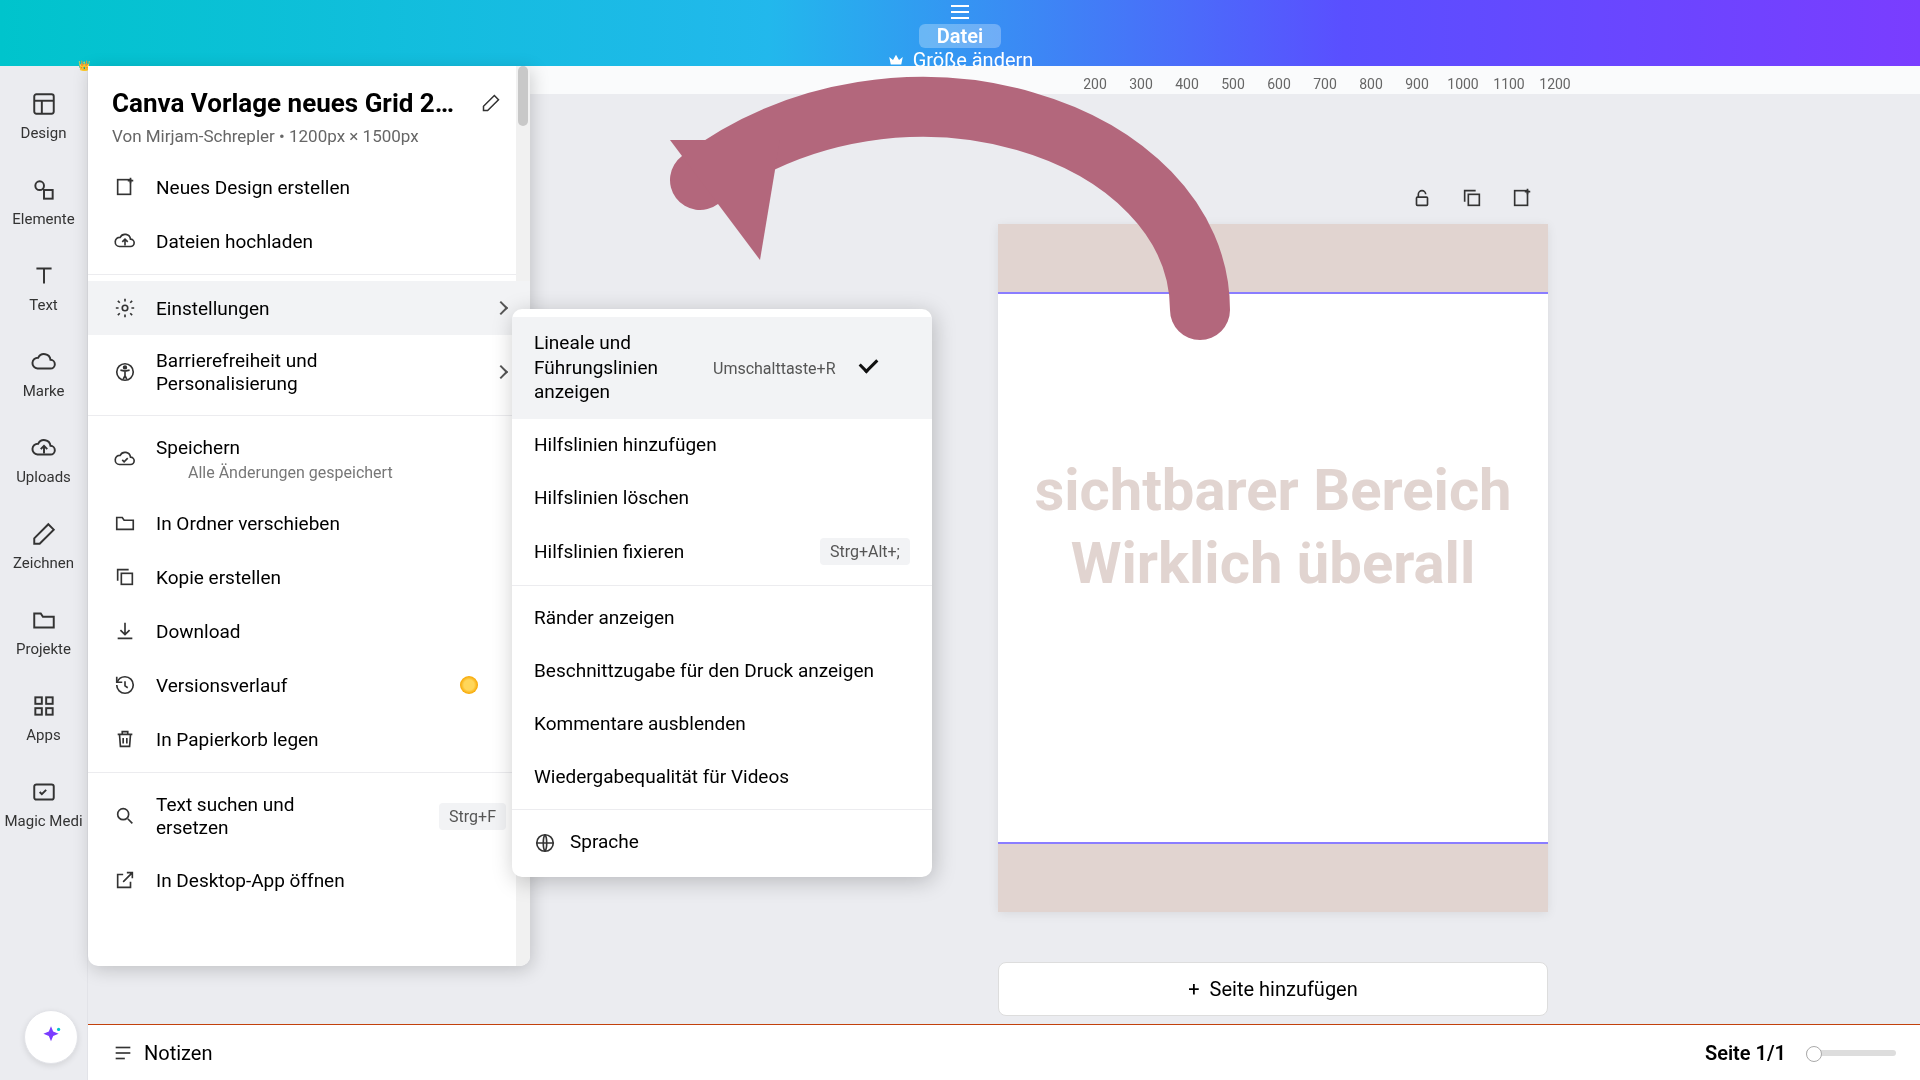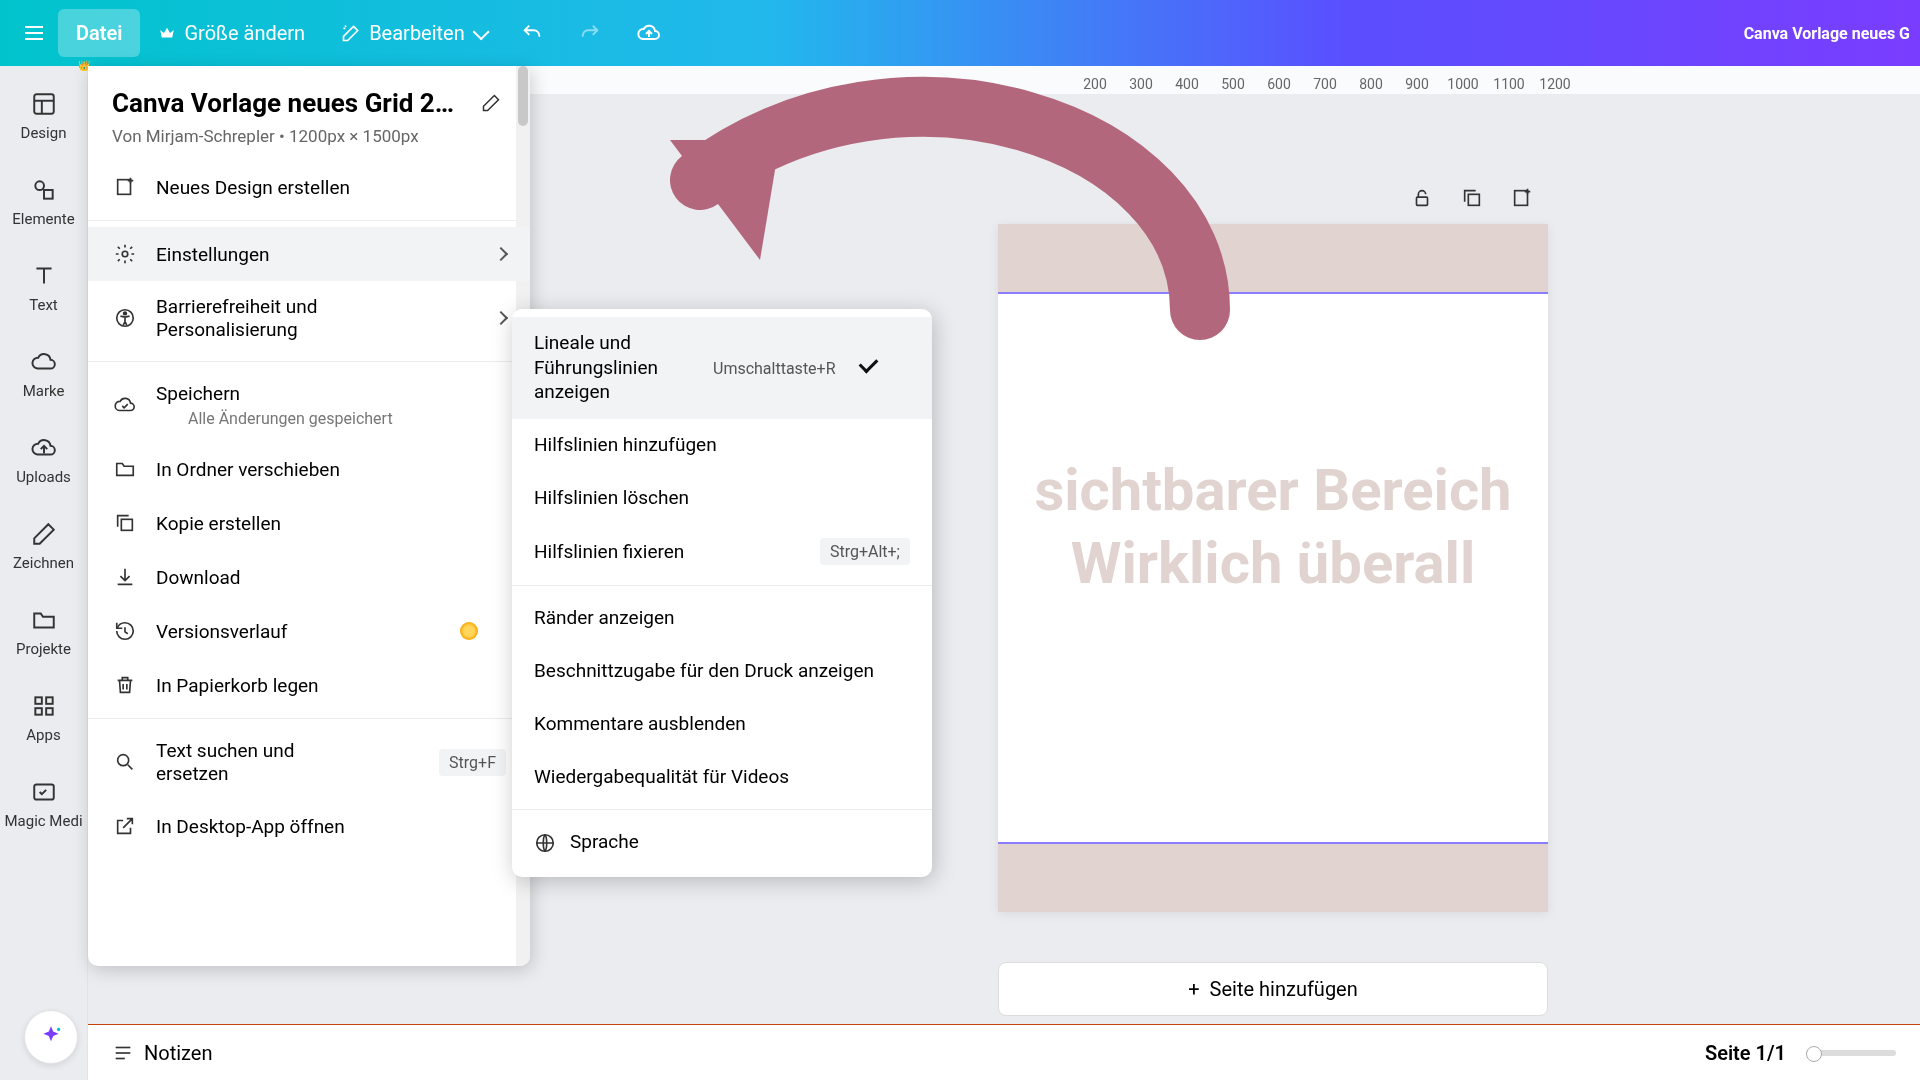--- a/index.html
+++ b/index.html
@@ -1,19 +1,19 @@
 <!DOCTYPE html>
 <html><head>
 <meta charset="utf-8">
 <style>
   * { box-sizing: border-box; margin: 0; padding: 0; font-family: -apple-system, BlinkMacSystemFont, "Segoe UI", Roboto, Helvetica, Arial, sans-serif; }
   html, body { width: 1920px; height: 1080px; overflow: hidden; background: #ebecf0; }
   
   
-  .topbar { position: absolute; top: 0; left: 0; right: 0; height: 66px; background: linear-gradient(90deg, #00c4cc 0%, #22b8ec 40%, #5a4fff 70%, #7a3dff 100%); display: flex; align-items: center; padding: 0 10px; color: #fff; }
+  .topbar { position: absolute; top: 0; left: 0; right: 0; height: 66px; background: linear-gradient(90deg, #00c4cc 0%, #22b8ec 40%, #5a4fff 70%, #7a3dff 100%); display: flex; align-items: center; padding: 0 38px; color: #fff; flex-direction: column; }
   .topbar .hamburger { width: 48px; height: 48px; display: flex; align-items: center; justify-content: center; border-radius: 6px; cursor: pointer; }
   .topbar .btn { height: 48px; padding: 0 18px; display: flex; align-items: center; gap: 8px; border-radius: 6px; font-size: 20px; cursor: pointer; }
   .topbar .btn.active { background: rgba(255,255,255,.28); font-weight: 600; }
   .topbar .title { margin-left: auto; font-size: 16px; font-weight: 700; white-space: nowrap; }
   .icon { display: inline-flex; align-items: center; justify-content: center; }
   .chev-down::after { content: ""; display: inline-block; width: 10px; height: 10px; border-right: 2px solid currentColor; border-bottom: 2px solid currentColor; transform: rotate(45deg) translateY(-3px); }
   
   
   .siderail { position: absolute; top: 66px; left: 0; width: 88px; bottom: 0; background: #ebecf0; border-right: 1px solid #e2e3e8; display: flex; flex-direction: column; align-items: center; padding-top: 10px; gap: 6px; }
   .rail-item { width: 80px; height: 80px; display: flex; flex-direction: column; align-items: center; justify-content: center; gap: 6px; font-size: 15px; color: #333; border-radius: 8px; cursor: pointer; }
@@ -290,20 +290,29 @@
 
   <div class="fm-item">
     <span class="fm-icon">
         <svg width="22" height="22" viewBox="0 0 24 24" fill="none" stroke="#333" stroke-width="1.8">
           <rect x="4" y="4" width="14" height="16"></rect>
           <path d="M18 2v6M15 5h6"></path>
         </svg>
       </span>
     <span>Neues Design erstellen</span>
   </div>
+  <div class="fm-item">
+    <span class="fm-icon">
+        <svg width="22" height="22" viewBox="0 0 24 24" fill="none" stroke="#333" stroke-width="1.8">
+          <path d="M18 18a4 4 0 000-8 6 6 0 00-11.3-2A5 5 0 006 18z"></path>
+          <path d="M12 11v6M9 13l3-3 3 3"></path>
+        </svg>
+      </span>
+    <span>Dateien hochladen</span>
+  </div>
   <div class="divider"></div>
   <div class="fm-item highlight">
     <span class="fm-icon">
         <svg width="22" height="22" viewBox="0 0 24 24" fill="none" stroke="#333" stroke-width="1.8">
           <circle cx="12" cy="12" r="3"></circle>
           <path d="M12 2v3M12 19v3M4.2 4.2l2.1 2.1M17.7 17.7l2.1 2.1M2 12h3M19 12h3M4.2 19.8l2.1-2.1M17.7 6.3l2.1-2.1"></path>
         </svg>
       </span>
     <span>Einstellungen</span>
     <span class="chev"></span>

